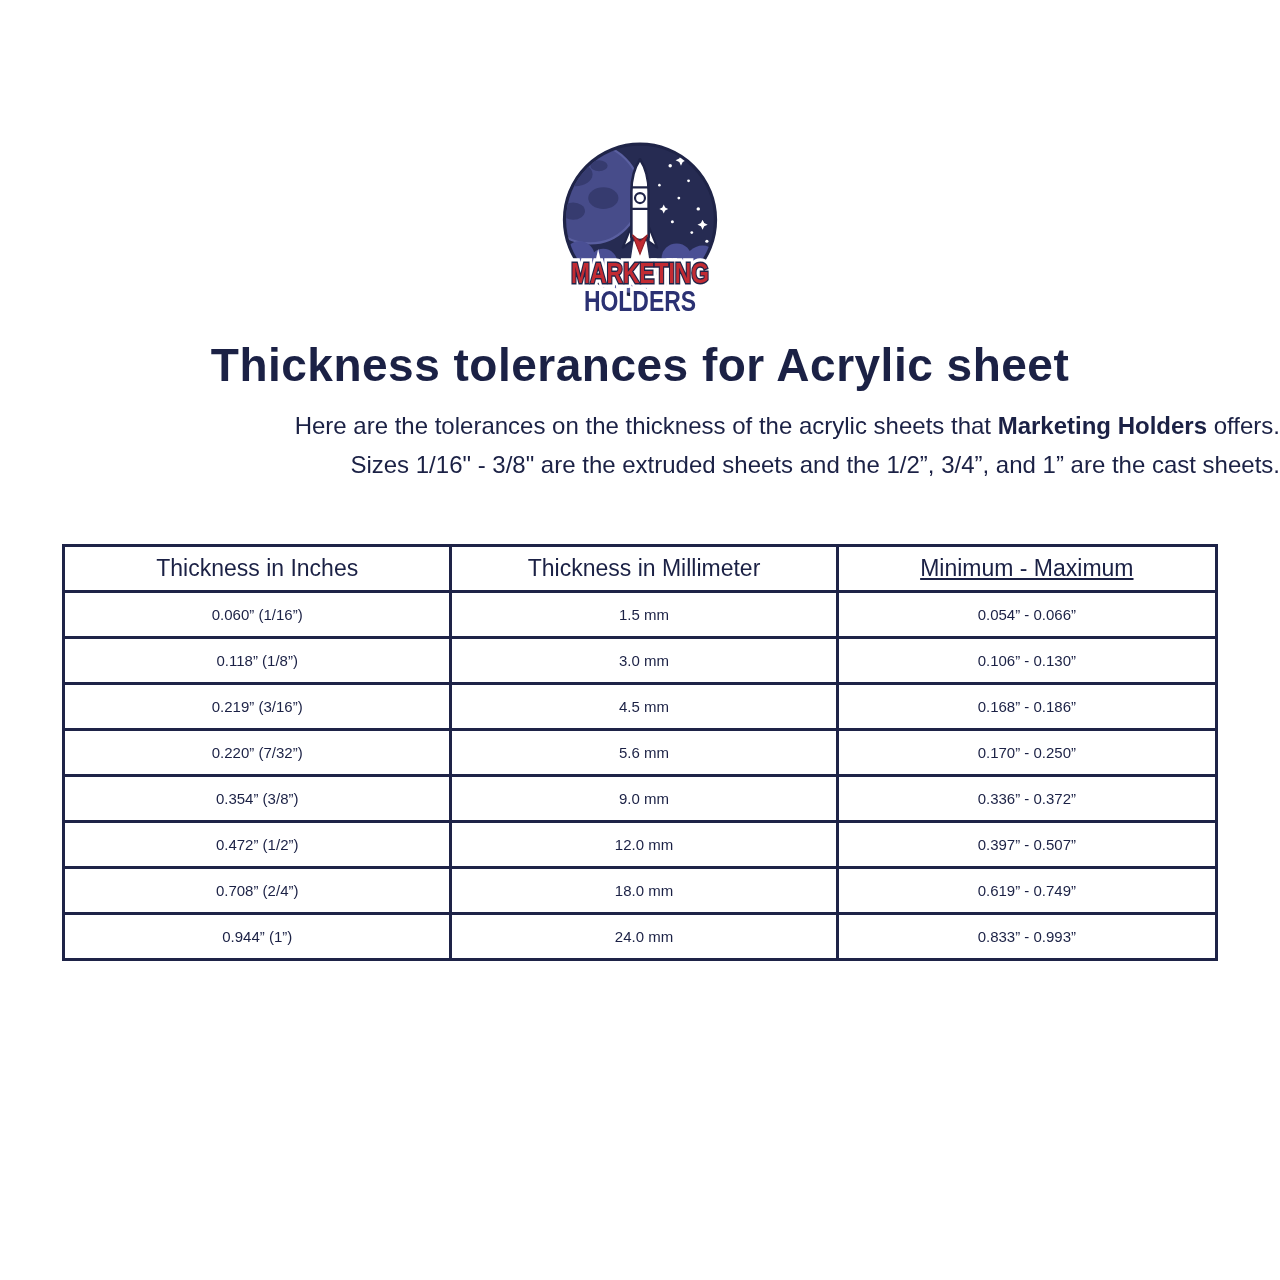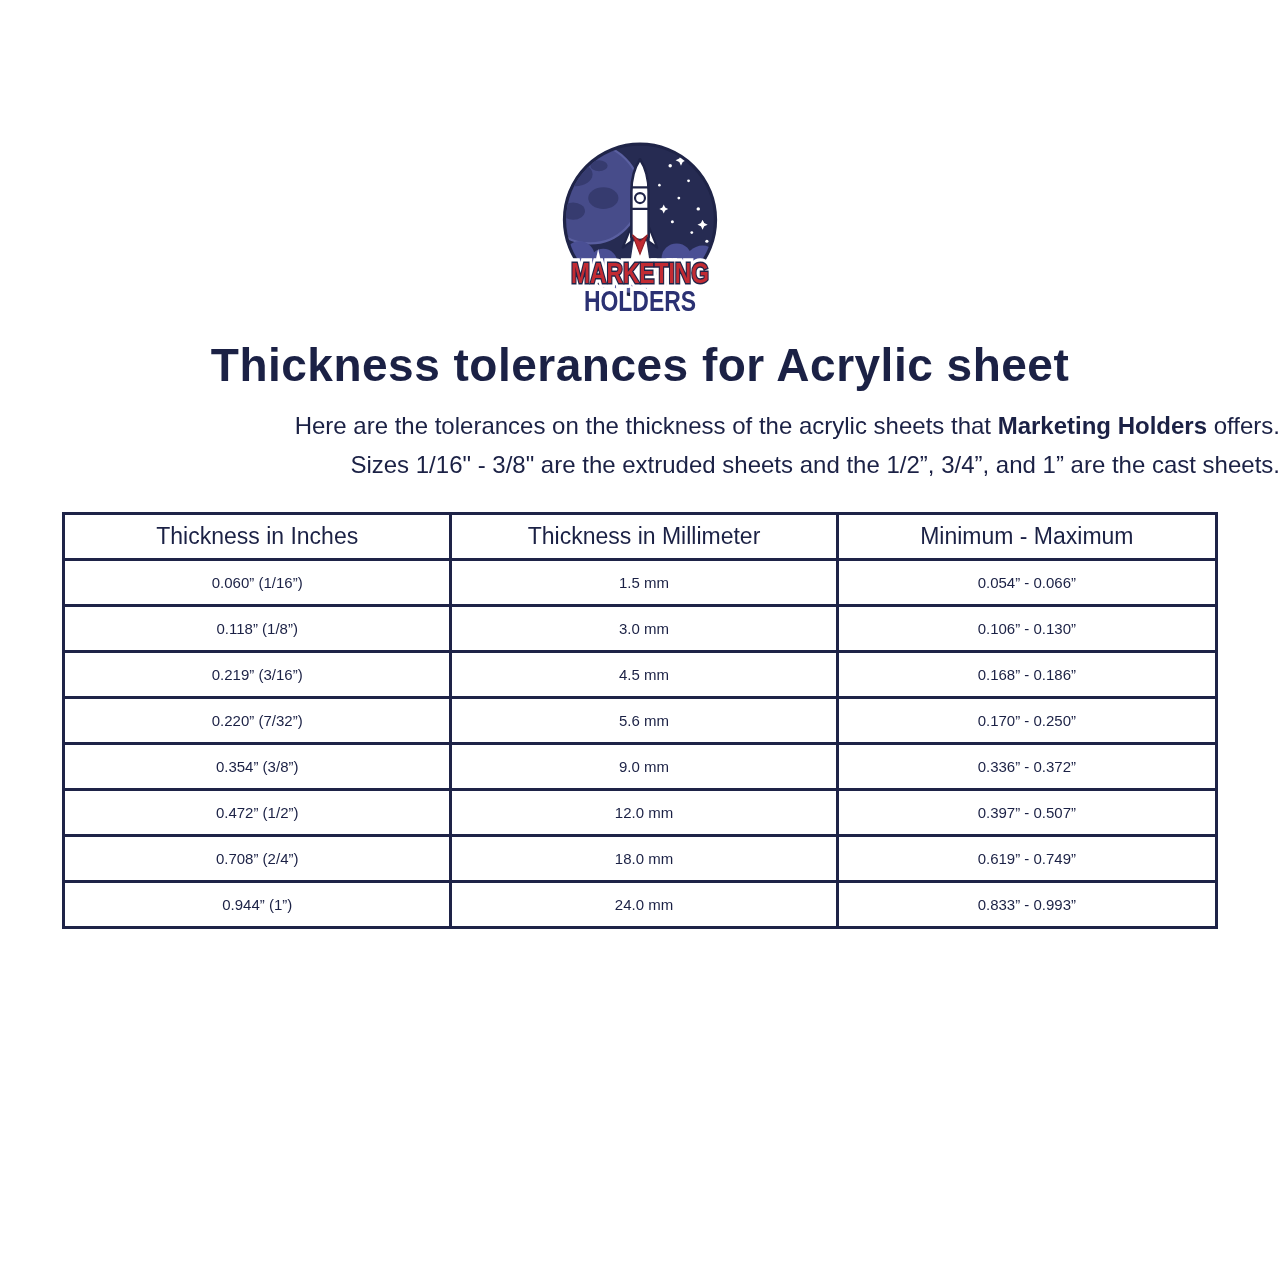--- a/index.html
+++ b/index.html
@@ -36,38 +36,38 @@
     text-align: right;
     font-size: 24px;
     line-height: 39px;
     color: #1b2145;
   }
   .subtitle strong { font-weight: bold; }
 
   
   .tol-table {
     width: 1156px;
-    margin: 28px auto 0 auto;
+    margin: 60px auto 0 auto;
     border-collapse: collapse;
     table-layout: fixed;
   }
   .tol-table th, .tol-table td {
     border: 3px solid #1e2347;
     text-align: center;
     vertical-align: middle;
     height: 46px;
     font-size: 15px;
     font-weight: normal;
     color: #1b2145;
     padding: 0;
   }
   .tol-table th { font-size: 23px; }
   .col-in  { width: 33.6%; }
   .col-mm  { width: 33.5%; }
-  .col-mm2 { width: 32.9%; }
+  .col-mm2 { width: 32.9%; text-decoration: underline; }
 </style>
 </head>
 <body>
 
 <div class="page">
 
   <div class="logo-wrap">
     <svg class="logo-svg" viewBox="0 0 180 165" aria-hidden="true">
       <defs>
         <clipPath id="circleClip">

